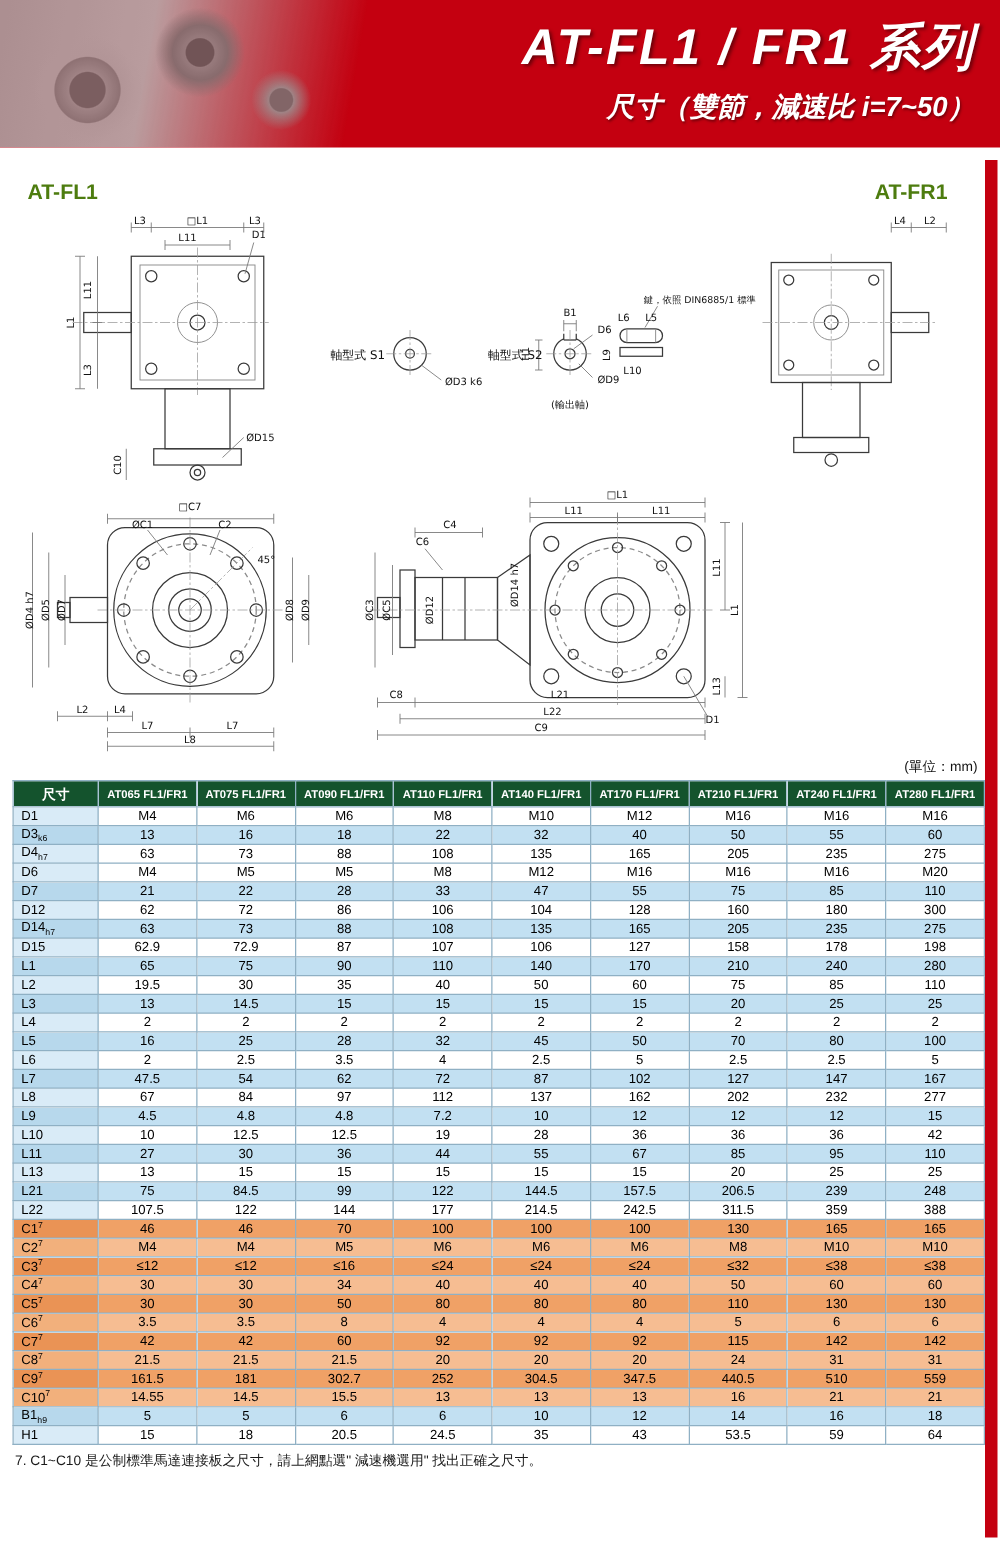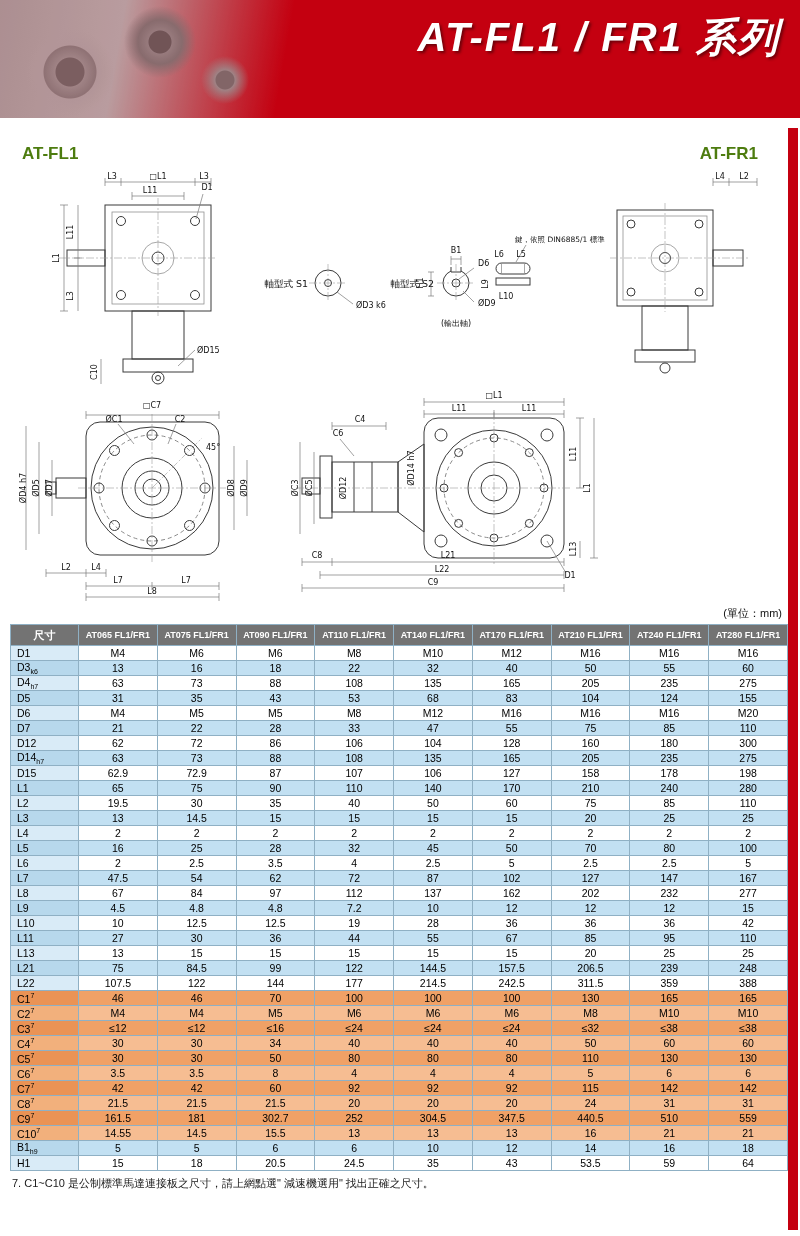--- a/index.html
+++ b/index.html
@@ -41,21 +41,21 @@
     font-style: normal; stroke: none; }
   text.dim.big { font-size: 9.5px; }
   text.dim.note { font-size: 7.5px; }
   
   .unit-note { text-align: right; font-size: 11px; color: #111; margin: 2px 18px 3px 0; }
   
   .dim-table { border-collapse: collapse; table-layout: fixed; width: 778px; margin-left: 10px;
     font-size: 10.5px; color: #000; }
   .dim-table th, .dim-table td { border: 1px solid #8fb0c4; height: 15px; padding: 0;
     text-align: center; vertical-align: middle; overflow: hidden; white-space: nowrap; }
-  .dim-table th { background: #737373; color: #fff; font-size: 9px; font-weight: bold; height: 21px; }
+  .dim-table th { background: #14532d; color: #fff; font-size: 9px; font-weight: bold; height: 21px; }
   .dim-table th:first-child { width: 68px; font-size: 11px; }
   .dim-table td.lbl { text-align: left; padding-left: 6px; }
   .dim-table tr.even td { background: #ffffff; }
   .dim-table tr.odd  td { background: #c2e0f2; }
   .dim-table tr.even td.lbl { background: #d9ebf7; }
   .dim-table tr.odd  td.lbl { background: #b7d8ec; }
   .dim-table tr.c.even td { background: #f6bd92; }
   .dim-table tr.c.odd  td { background: #f0a166; }
   .dim-table tr.c.even td.lbl { background: #f2b07c; }
   .dim-table tr.c.odd  td.lbl { background: #ea9355; }
@@ -64,20 +64,21 @@
   
   .footnote { margin: 5px 0 0 12px; font-size: 11px; color: #1a1a1a; }
 </style>
 </head>
 <body>
 
 <div class="header">
   <div class="header-photo"></div>
   <div class="titles">
     <div class="title">AT-FL1 / FR1 系列</div>
+    <div class="subtitle">尺寸（雙節，減速比 i=7~50）</div>
   </div>
 </div>
 
 <div class="red-stripe"></div>
 
 <div class="diagram">
   <div class="dwg-title left">AT-FL1</div>
   <div class="dwg-title right">AT-FR1</div>
 
   <svg id="drawing" width="780" height="476" viewBox="0 0 780 476">
@@ -388,32 +389,20 @@
         <td>63</td>
         <td>73</td>
         <td>88</td>
         <td>108</td>
         <td>135</td>
         <td>165</td>
         <td>205</td>
         <td>235</td>
         <td>275</td>
       </tr>
-      <tr class="odd">
-        <td class="lbl">D5</td>
-        <td>31</td>
-        <td>35</td>
-        <td>43</td>
-        <td>53</td>
-        <td>68</td>
-        <td>83</td>
-        <td>104</td>
-        <td>124</td>
-        <td>155</td>
-      </tr>
       <tr class="even">
         <td class="lbl">D6</td>
         <td>M4</td>
         <td>M5</td>
         <td>M5</td>
         <td>M8</td>
         <td>M12</td>
         <td>M16</td>
         <td>M16</td>
         <td>M16</td>

